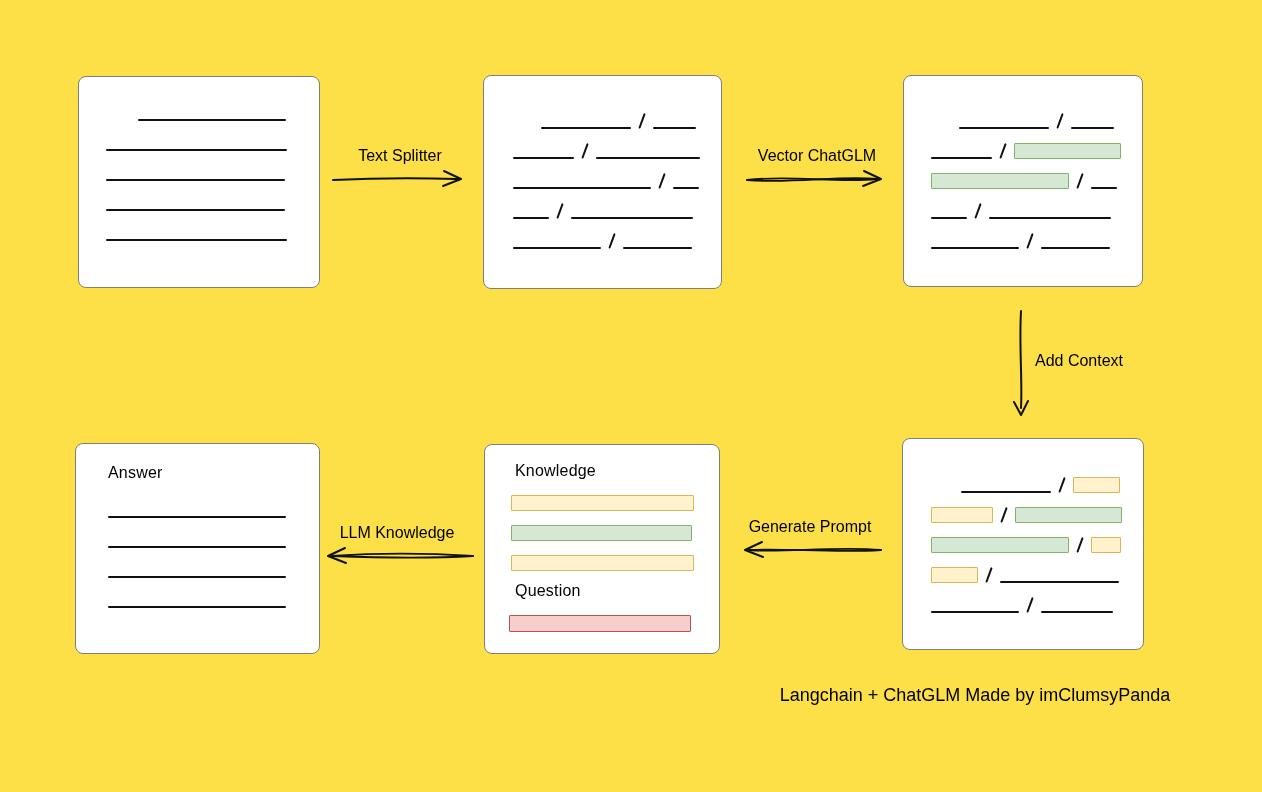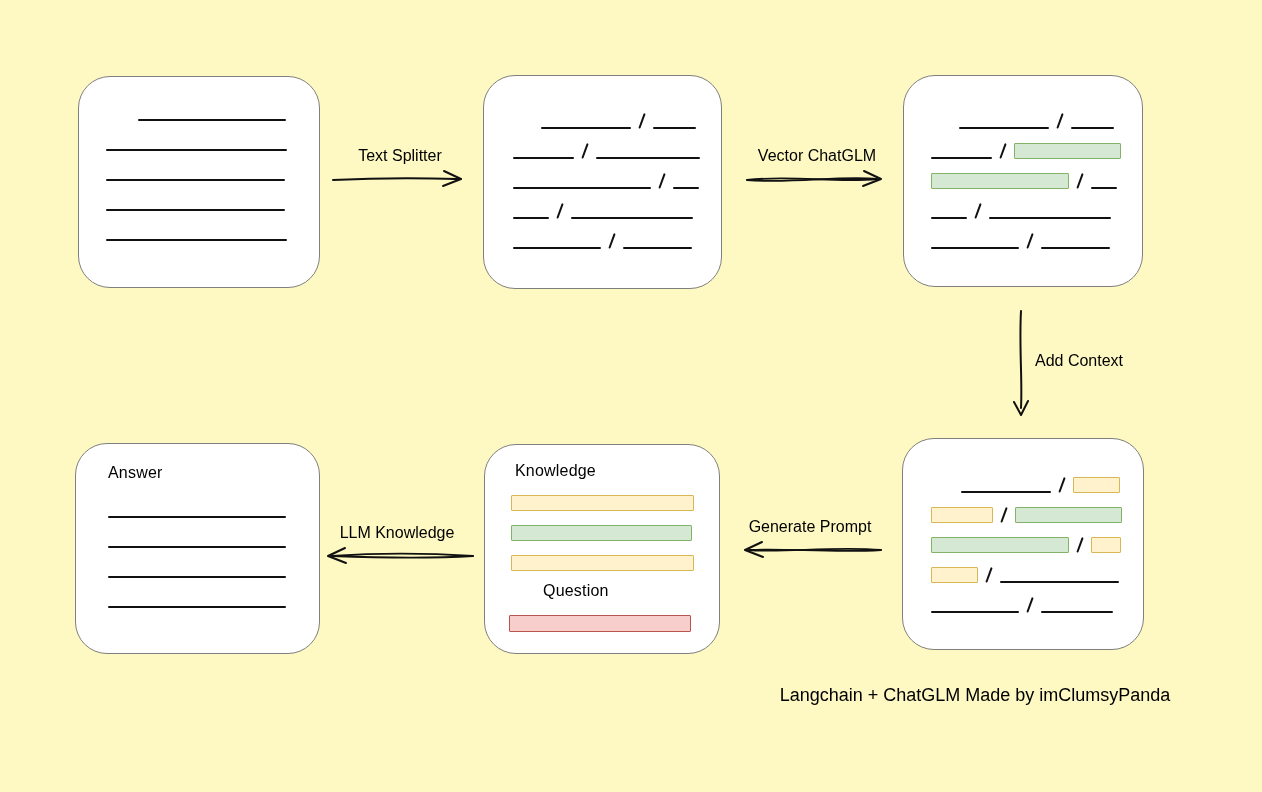--- a/index.html
+++ b/index.html
@@ -1,23 +1,23 @@
 <!DOCTYPE html>
 <html><head>
 <meta charset="utf-8">
 <style>
   html,body { margin:0; padding:0; background:#ffffff; }
   .canvas {
-    position:relative; width:1262px; height:792px; background:#fef9c3;
+    position:relative; width:1262px; height:792px; background:#fde047;
     font-family:"Liberation Sans","DejaVu Sans",sans-serif; color:#000;
     overflow:hidden;
   }
   .box {
     position:absolute; background:#fff;
-    border:1px solid #7f7f7f; border-radius:32px;
+    border:1px solid #7f7f7f; border-radius:8px;
   }
   .rows { position:absolute; display:flex; flex-direction:column; row-gap:13px; }
   .row  { display:flex; align-items:flex-end; height:17px; column-gap:8px; }
   .seg-line  { height:2px; background:#111; border-radius:1px; }
   .seg-slash { width:2.4px; height:16px; background:#111; border-radius:1.2px;
                transform:rotate(20deg); margin:0 2px; }
   .seg-chunk { height:16px; border:1.5px solid; box-sizing:border-box; border-radius:1px; }
   .bar { border:1.5px solid; box-sizing:border-box; border-radius:1px; }
   .bars { position:absolute; display:flex; flex-direction:column; row-gap:14px; }
   .heading { position:absolute; font-size:16px; font-weight:500; letter-spacing:.2px; }
@@ -175,21 +175,21 @@
     </svg>
   </div>
 
   <div class="box" style="left:484px; top:444px; width:234px; height:208px;">
     <div class="heading" style="left:30px; top:17px;">Knowledge</div>
     <div class="bars" style="left:26px; top:50px;">
         <div class="bar" style="width: 183px; height: 16px; background: rgb(255, 242, 204); border-color: rgb(214, 182, 86);"></div>
         <div class="bar" style="width: 181px; height: 16px; background: rgb(213, 232, 212); border-color: rgb(130, 179, 102);"></div>
         <div class="bar" style="width: 183px; height: 16px; background: rgb(255, 242, 204); border-color: rgb(214, 182, 86);"></div>
       </div>
-    <div class="heading" style="left:30px; top:137px;margin-left:28px;">Question</div>
+    <div class="heading" style="left:30px; top:137px;">Question</div>
     <div class="bars" style="left:24px; top:170px;">
         <div class="bar" style="width: 182px; height: 17px; background: rgb(248, 206, 204); border-color: rgb(184, 84, 80);"></div>
       </div>
   </div>
 
   <div class="arrow-group" style="left:318px; top:522px; width:158px;">
     <div class="arrow-label">LLM Knowledge</div>
     <svg width="158" height="22" viewBox="0 0 158 22">
       <path d="M155,12 C108,9 58,9 14,12" fill="none" stroke="#111" stroke-width="1.8" stroke-linecap="round"></path>
       <path d="M155,12 C104,15 56,13.5 14,12" fill="none" stroke="#111" stroke-width="1.8" stroke-linecap="round"></path>

